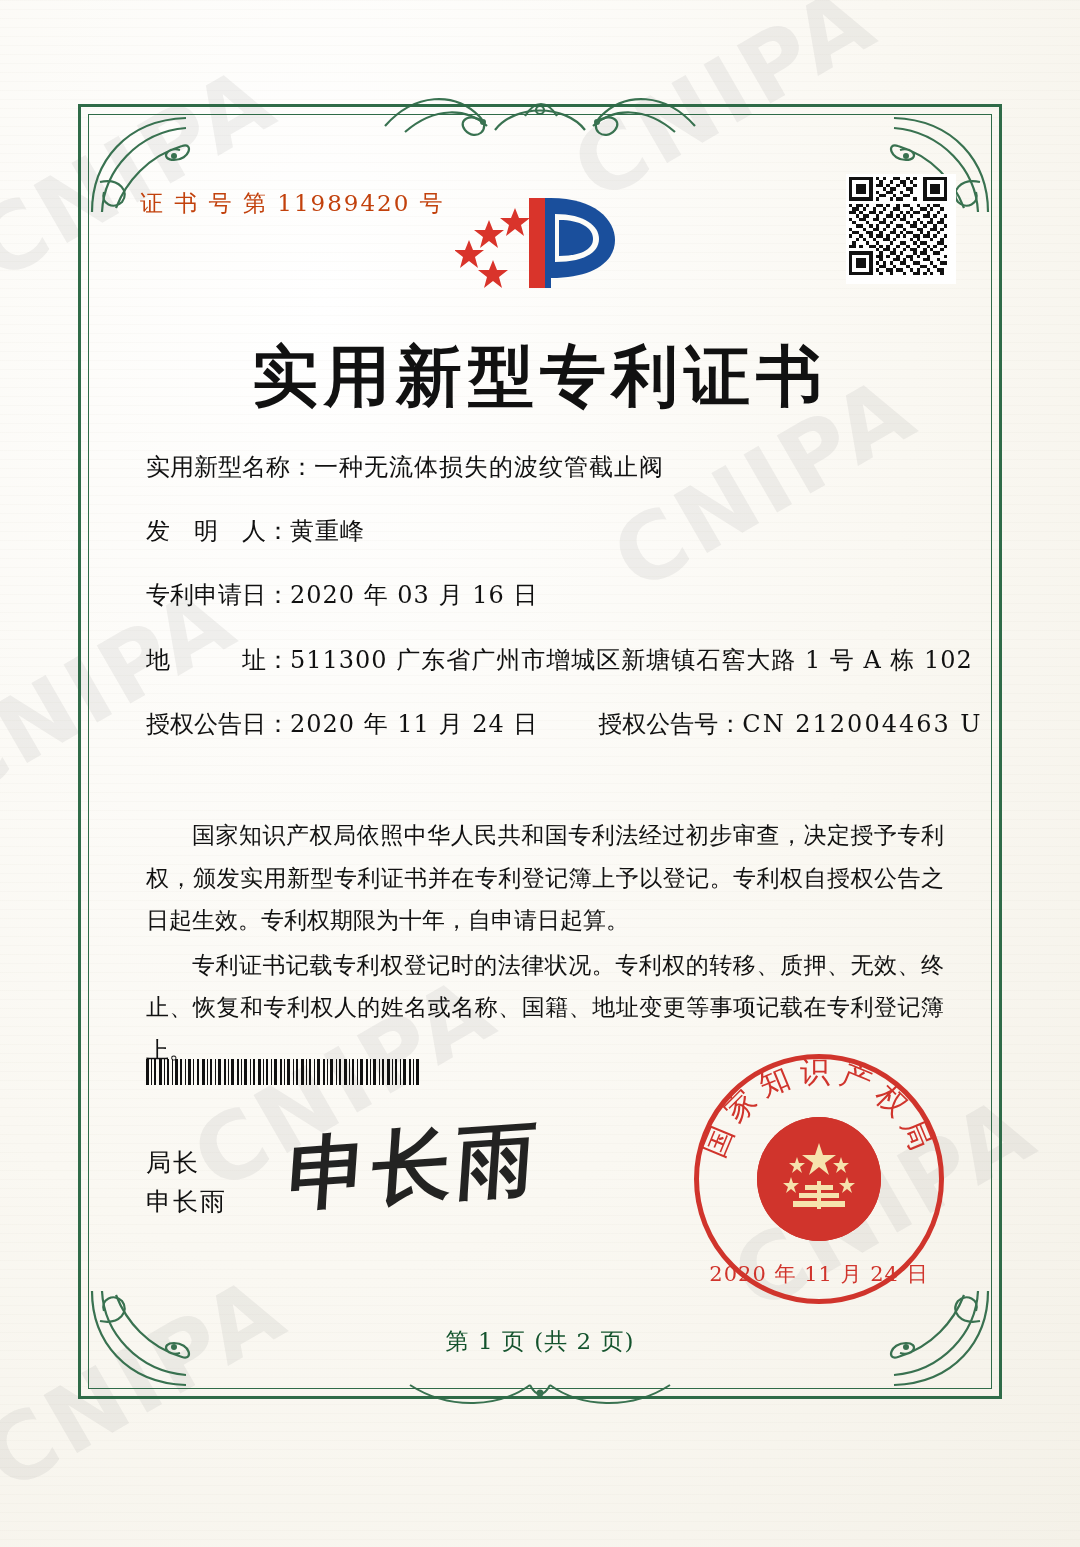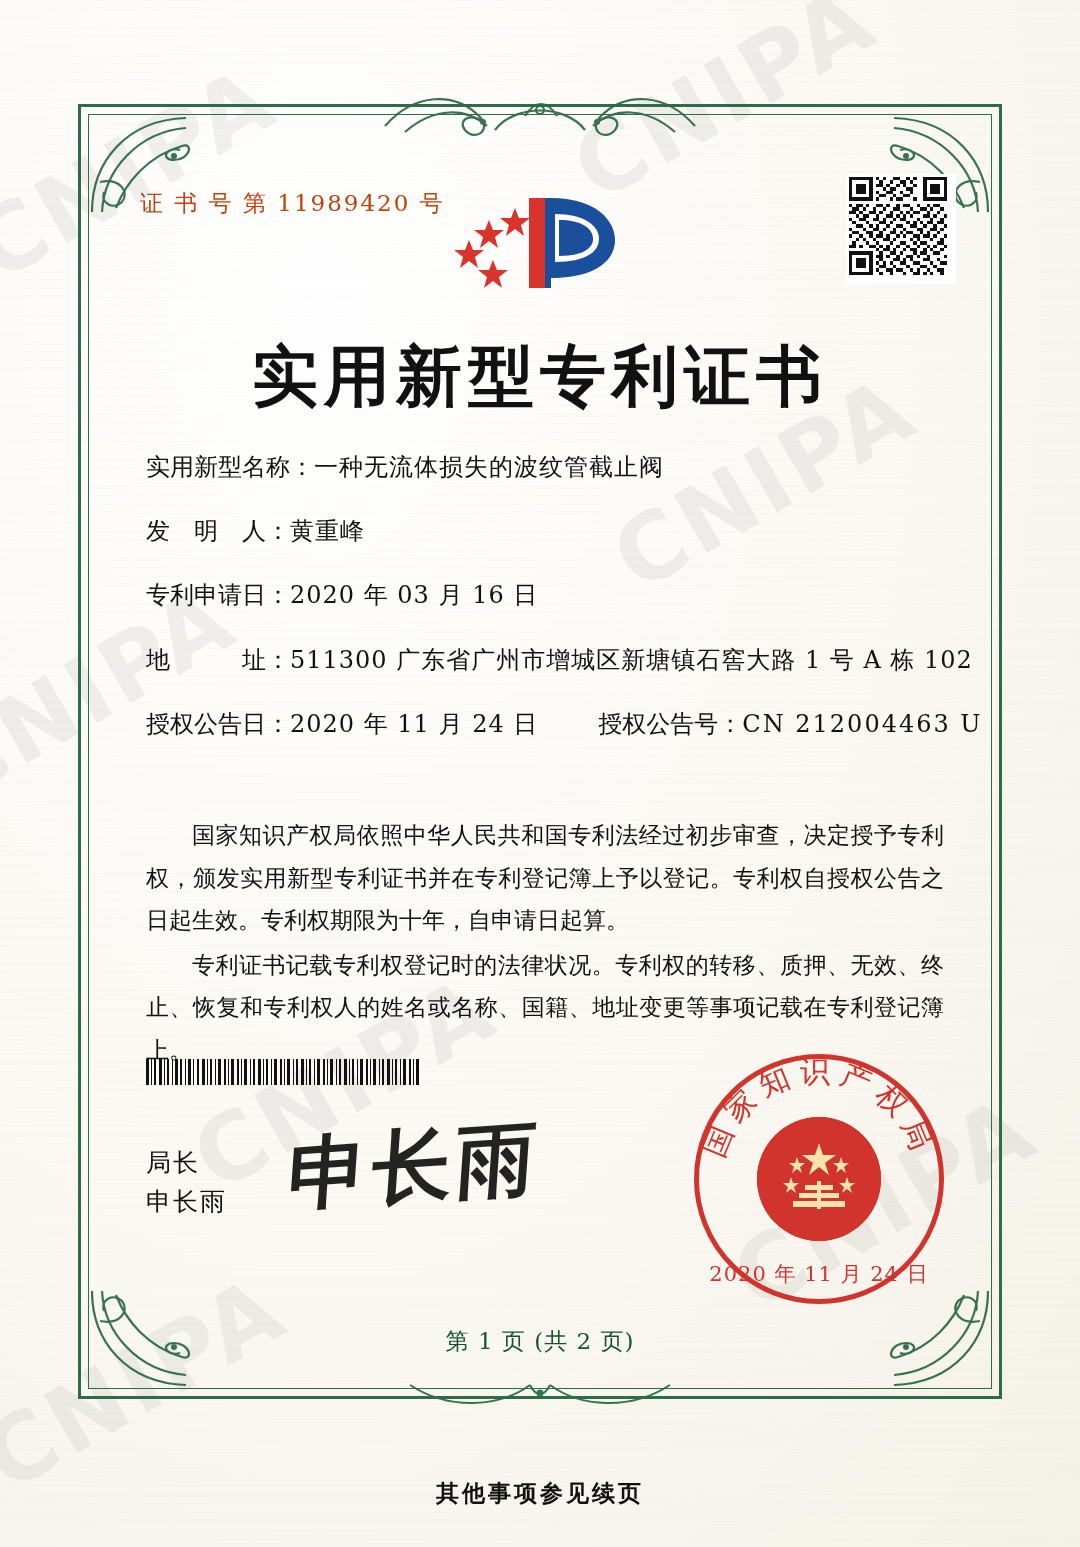--- a/index.html
+++ b/index.html
@@ -780,15 +780,14 @@
             <rect x="60" y="64" width="4" height="28"></rect>
           </g>
         </svg>
       </div>
       <div class="seal-date">2020 年 11 月 24 日</div>
     </div>
 
     <div class="page-num">第 1 页 (共 2 页)</div>
   </div>
 
-  <div class="footer-note">其他事项参见续页</div>
 
 </div>
 
 </body></html>

